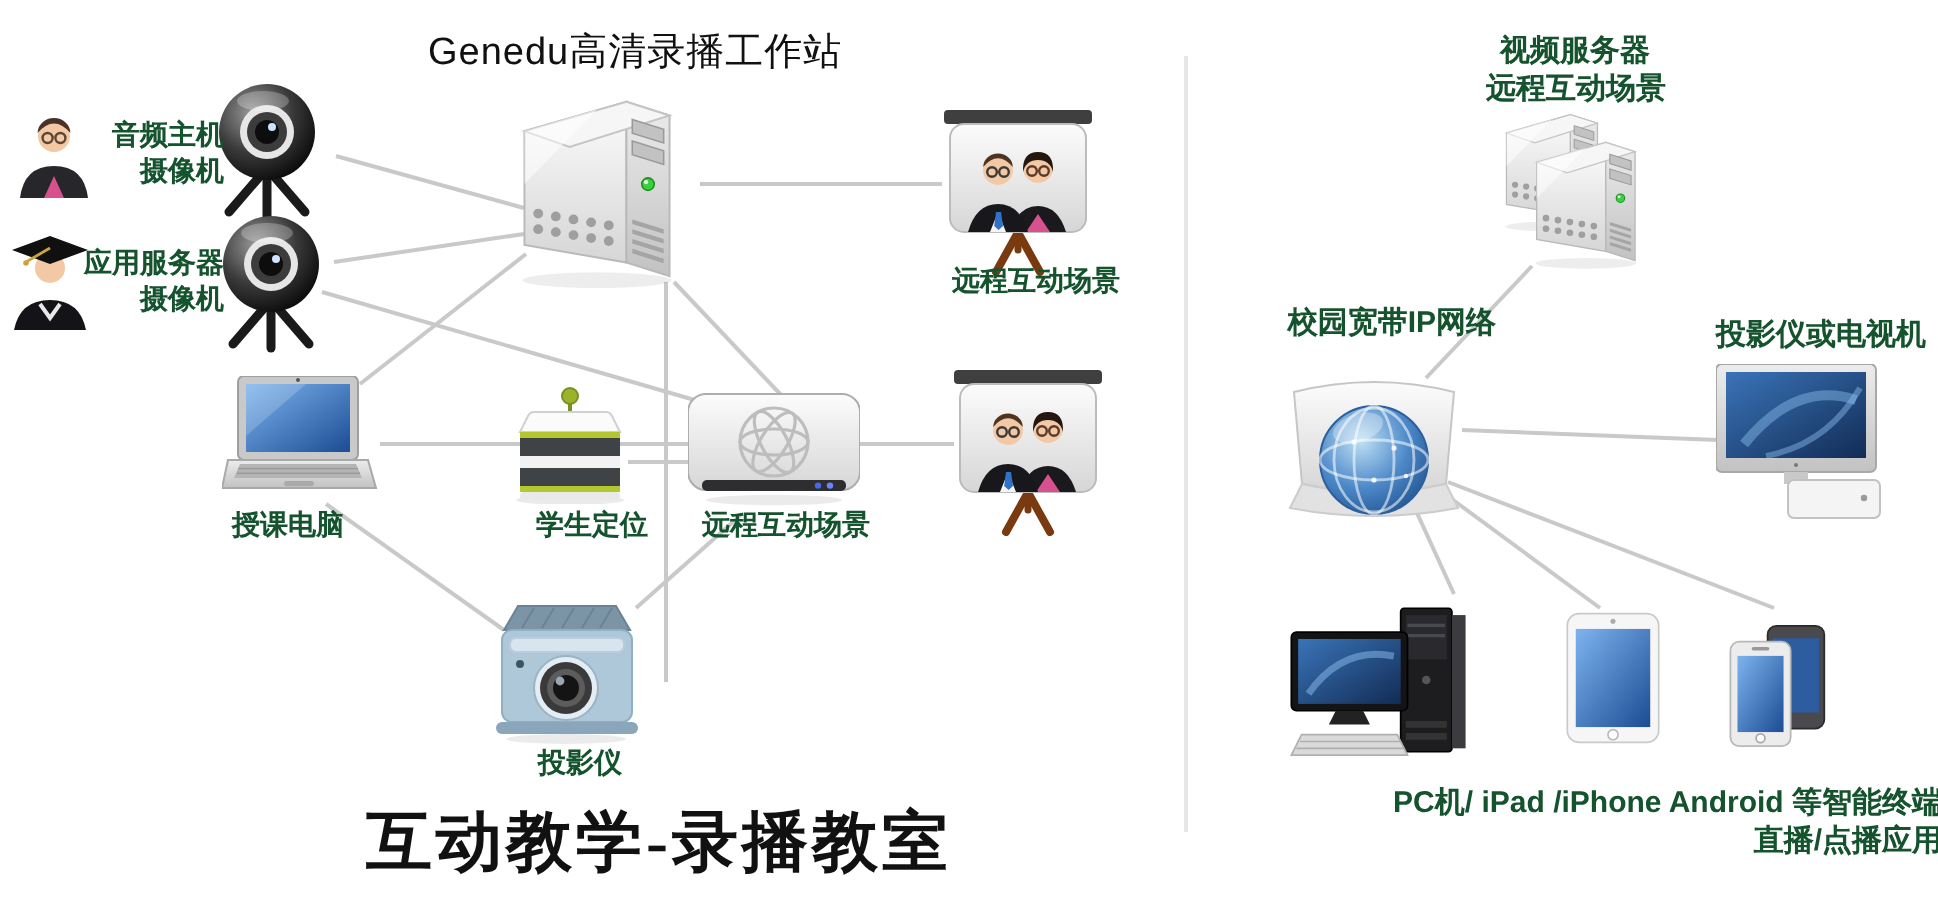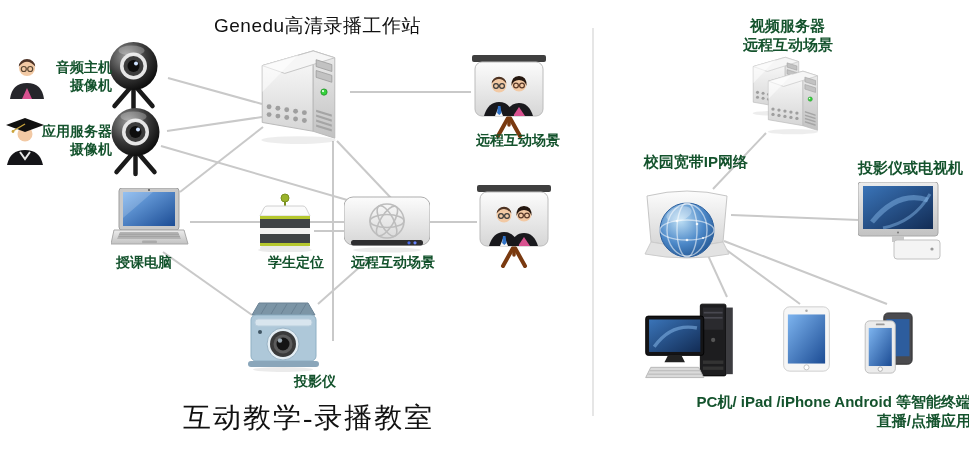--- a/index.html
+++ b/index.html
@@ -3,21 +3,21 @@
 <meta charset="utf-8">
 <title>Diagram</title>
 <style>
   html,body{margin:0;padding:0;background:#fff;}
   #stage{position:relative;width:969px;height:454px;background:#ffffff;overflow:hidden;
          font-family:"Liberation Sans","DejaVu Sans",sans-serif;color:#111;}
   .node{position:absolute;}
   .lbl{position:absolute;font-weight:bold;font-size:14px;line-height:18px;text-align:right;color:#14532d;white-space:nowrap;}
   .lbl15{font-size:15px;line-height:19px;}
   .title-left{position:absolute;left:214px;top:13px;font-size:19px;font-weight:normal;letter-spacing:.5px;}
-  .caption{position:absolute;left:183px;top:399px;font-size:28px;font-weight:normal;letter-spacing:2px;
+  .caption{position:absolute;left:183px;top:399px;font-size:33px;font-weight:bold;letter-spacing:2px;
            font-family:"Liberation Serif","DejaVu Serif",serif;}
   #lines{position:absolute;left:0;top:0;width:969px;height:454px;}
   .divider{position:absolute;left:592px;top:28px;width:2px;height:388px;background:#e6e6e6;}
   svg{display:block;}
 </style>
 </head>
 <body>
 
 <div id="stage">
 
@@ -350,21 +350,21 @@
     <div>摄像机</div>
   </div>
   <div class="lbl" style="left:34px;top:122px;width:78px">
     <div>应用服务器</div>
     <div>摄像机</div>
   </div>
   <div class="lbl" style="left:460px;top:131px;width:100px">远程互动场景</div>
   <div class="lbl" style="left:92px;top:253px;width:80px">授课电脑</div>
   <div class="lbl" style="left:244px;top:253px;width:80px">学生定位</div>
   <div class="lbl" style="left:339px;top:253px;width:96px">远程互动场景</div>
-  <div class="lbl" style="left:256px;top:372px;width:80px">投影仪</div>
+  <div class="lbl" style="left:231px;top:372px;width:80px">投影仪</div>
 
   <div class="lbl lbl15" style="left:743px;top:16px;width:82px">
     <div>视频服务器</div>
     <div>远程互动场景</div>
   </div>
   <div class="lbl lbl15" style="left:843px;top:158px;width:120px">投影仪或电视机</div>
   <div class="lbl lbl15" style="left:622px;top:152px;width:126px">校园宽带IP网络</div>
   <div class="lbl lbl15" style="left:601px;top:392px;width:370px">
     <div>PC机/ iPad /iPhone Android 等智能终端</div>
     <div>直播/点播应用</div>

